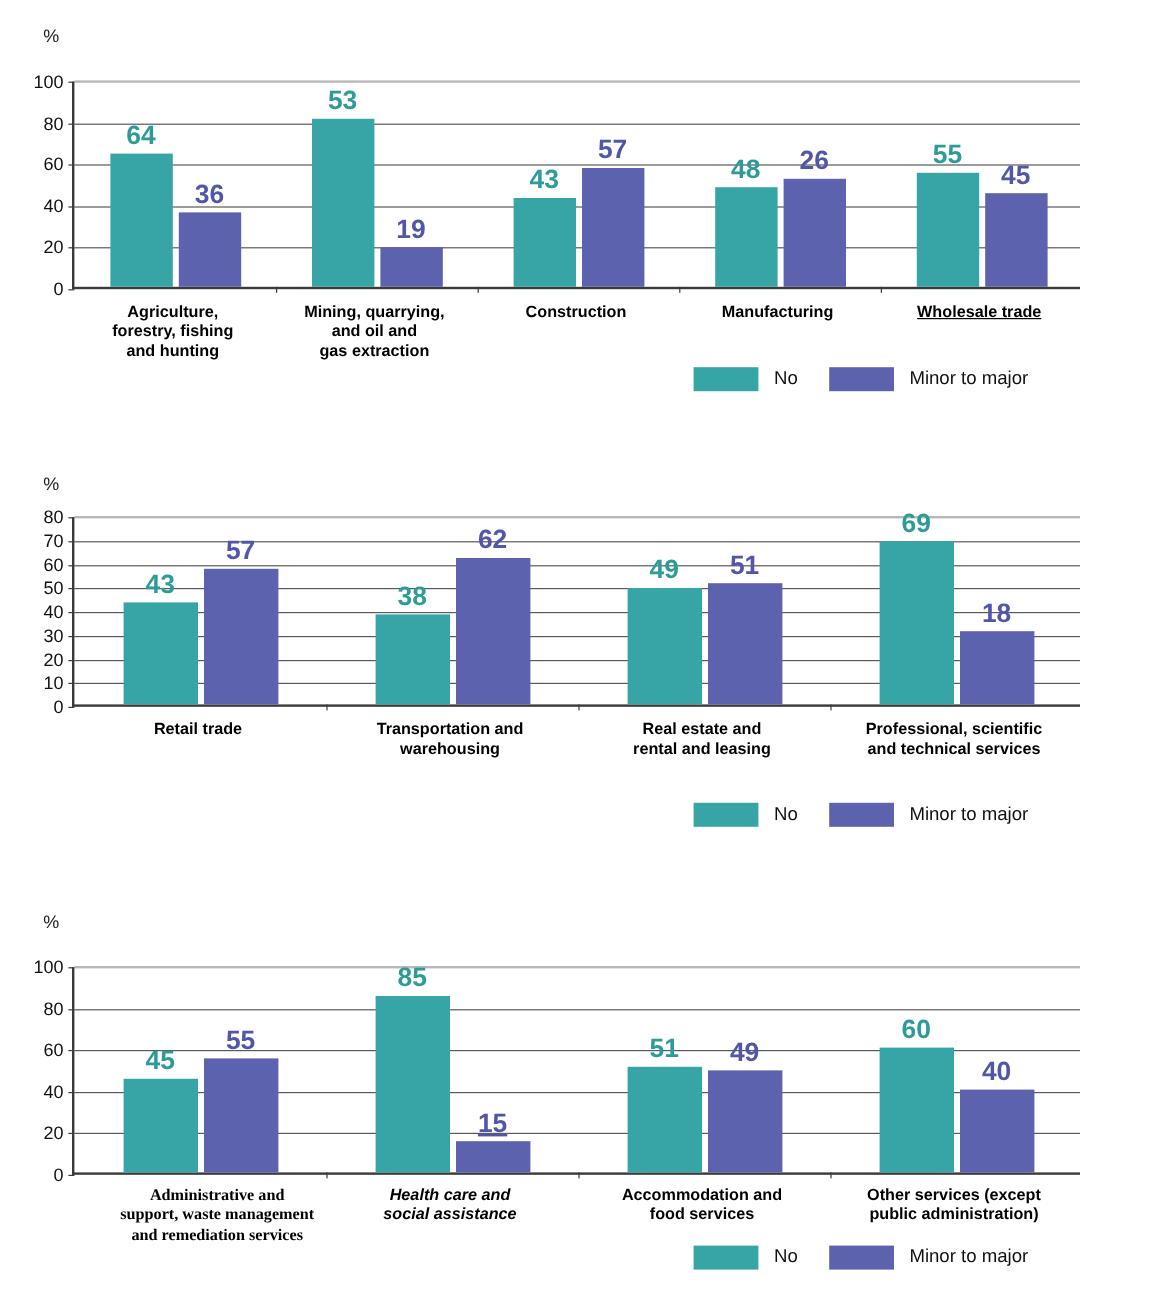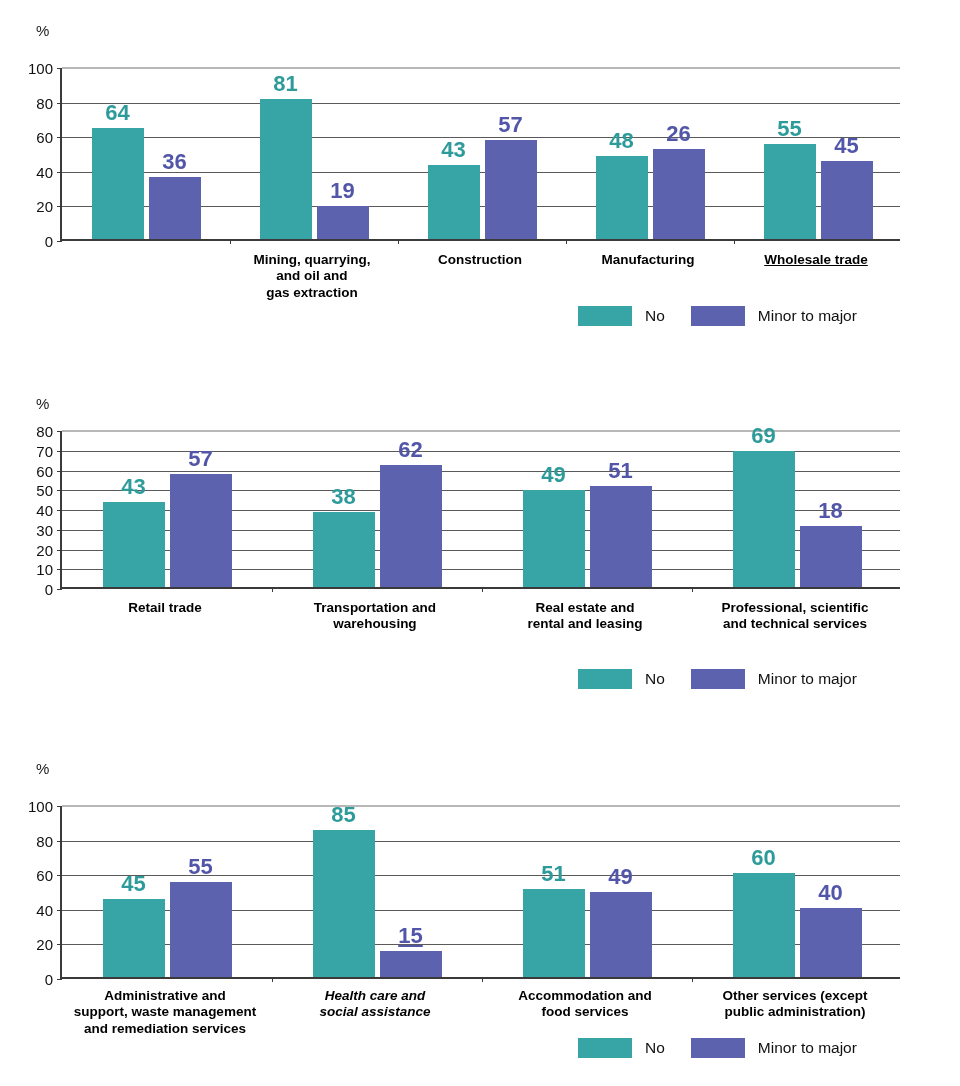--- a/index.html
+++ b/index.html
@@ -147,39 +147,42 @@
         <div class="ytick-label" style="width: 49px; left: -58px; top: 27.6px;">80</div>
         <div class="gridline top" style="top: -1px;"></div>
         <div class="ytick-mark" style="top: 0px; left: -5px;"></div>
         <div class="ytick-label" style="width: 49px; left: -58px; top: -7px;">100</div>
         <div class="bar no" style="left: 29.5px; width: 52px; height: 110.72px;"></div>
         <div class="bar-value no" style="left: 13.5px; width: 84px; top: 34.28px;">64</div>
         <div class="bar minor" style="left: 86.5px; width: 52px; height: 62.28px;"></div>
         <div class="bar-value minor" style="left: 70.5px; width: 84px; top: 82.72px;">36</div>
         <div class="cat-tick" style="left: 168px; bottom: -5px; height: 5px;"></div>
         <div class="bar no" style="left: 197.5px; width: 52px; height: 140.13px;"></div>
-        <div class="bar-value no" style="left: 181.5px; width: 84px; top: 4.87px;">81</div>
+        <div class="bar-value no" style="left: 181.5px; width: 84px; top: 4.87px;">53</div>
         <div class="bar minor" style="left: 254.5px; width: 52px; height: 32.87px;"></div>
         <div class="bar-value minor" style="left: 238.5px; width: 84px; top: 112.13px;">19</div>
         <div class="cat-tick" style="left: 336px; bottom: -5px; height: 5px;"></div>
         <div class="bar no" style="left: 365.5px; width: 52px; height: 74.39px;"></div>
         <div class="bar-value no" style="left: 349.5px; width: 84px; top: 70.61px;">43</div>
         <div class="bar minor" style="left: 422.5px; width: 52px; height: 98.61px;"></div>
         <div class="bar-value minor" style="left: 406.5px; width: 84px; top: 46.39px;">57</div>
         <div class="cat-tick" style="left: 504px; bottom: -5px; height: 5px;"></div>
         <div class="bar no" style="left: 533.5px; width: 52px; height: 83.04px;"></div>
         <div class="bar-value no" style="left: 517.5px; width: 84px; top: 61.96px;">48</div>
         <div class="bar minor" style="left: 590.5px; width: 52px; height: 89.96px;"></div>
         <div class="bar-value minor" style="left: 574.5px; width: 84px; top: 55.04px;">26</div>
         <div class="cat-tick" style="left: 672px; bottom: -5px; height: 5px;"></div>
         <div class="bar no" style="left: 701.5px; width: 52px; height: 95.15px;"></div>
         <div class="bar-value no" style="left: 685.5px; width: 84px; top: 49.85px;">55</div>
         <div class="bar minor" style="left: 758.5px; width: 52px; height: 77.85px;"></div>
         <div class="bar-value minor" style="left: 742.5px; width: 84px; top: 67.15px;">45</div>
       </div>
+      <div class="cat-label" style="left: 48px; width: 192px; top: 252px; white-space: pre-line;">Agriculture,
+forestry, fishing
+and hunting</div>
       <div class="cat-label" style="left: 216px; width: 192px; top: 252px; white-space: pre-line;">Mining, quarrying,
 and oil and
 gas extraction</div>
       <div class="cat-label" style="left: 384px; width: 192px; top: 252px; white-space: pre-line;">Construction</div>
       <div class="cat-label" style="left: 552px; width: 192px; top: 252px; white-space: pre-line;">Manufacturing</div>
       <div class="cat-label" style="left: 720px; width: 192px; top: 252px; white-space: pre-line; text-decoration: underline;">Wholesale trade</div>
       <div class="legend" style="left: 578px; top: 306px;">
         <div class="legend-item">
           <span class="legend-swatch no"></span>
           <span class="legend-text">No</span>
@@ -290,21 +293,21 @@
         <div class="bar no" style="left: 460.5px; width: 62px; height: 88.23px;"></div>
         <div class="bar-value no" style="left: 444.5px; width: 94px; top: 56.77px;">51</div>
         <div class="bar minor" style="left: 527.5px; width: 62px; height: 84.77px;"></div>
         <div class="bar-value minor" style="left: 511.5px; width: 94px; top: 60.23px;">49</div>
         <div class="cat-tick" style="left: 630px; bottom: -5px; height: 5px;"></div>
         <div class="bar no" style="left: 670.5px; width: 62px; height: 103.8px;"></div>
         <div class="bar-value no" style="left: 654.5px; width: 94px; top: 41.2px;">60</div>
         <div class="bar minor" style="left: 737.5px; width: 62px; height: 69.2px;"></div>
         <div class="bar-value minor" style="left: 721.5px; width: 94px; top: 75.8px;">40</div>
       </div>
-      <div class="cat-label" style="left: 48px; width: 234px; top: 250px; white-space: pre-line;">Administrative and
+      <div class="cat-label" style="left: 64px; width: 234px; top: 250px; white-space: pre-line; font-family: Liberation Serif, serif;">Administrative and
 support, waste management
 and remediation services</div>
       <div class="cat-label" style="left: 258px; width: 234px; top: 250px; white-space: pre-line; font-style: italic;">Health care and
 social assistance</div>
       <div class="cat-label" style="left: 468px; width: 234px; top: 250px; white-space: pre-line;">Accommodation and
 food services</div>
       <div class="cat-label" style="left: 678px; width: 234px; top: 250px; white-space: pre-line;">Other services (except
 public administration)</div>
       <div class="legend" style="left: 578px; top: 300px;">
         <div class="legend-item">

